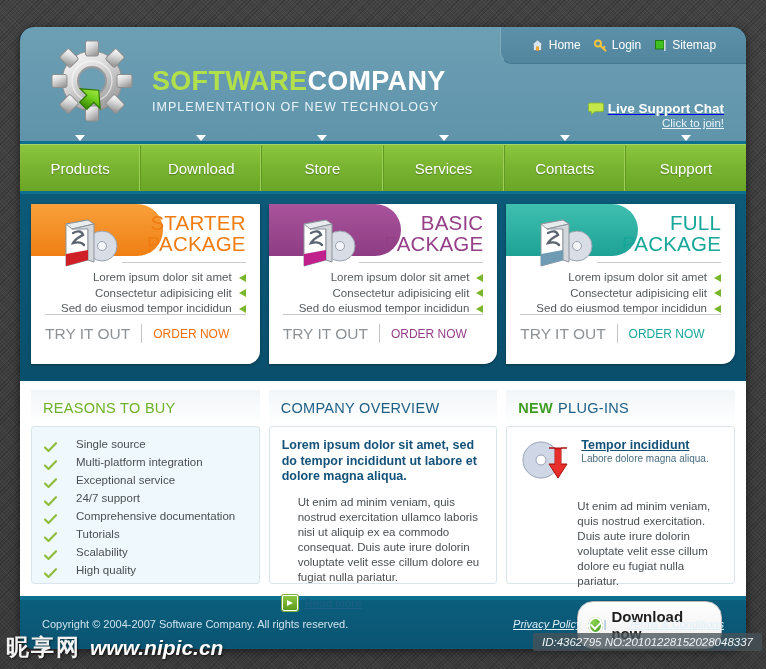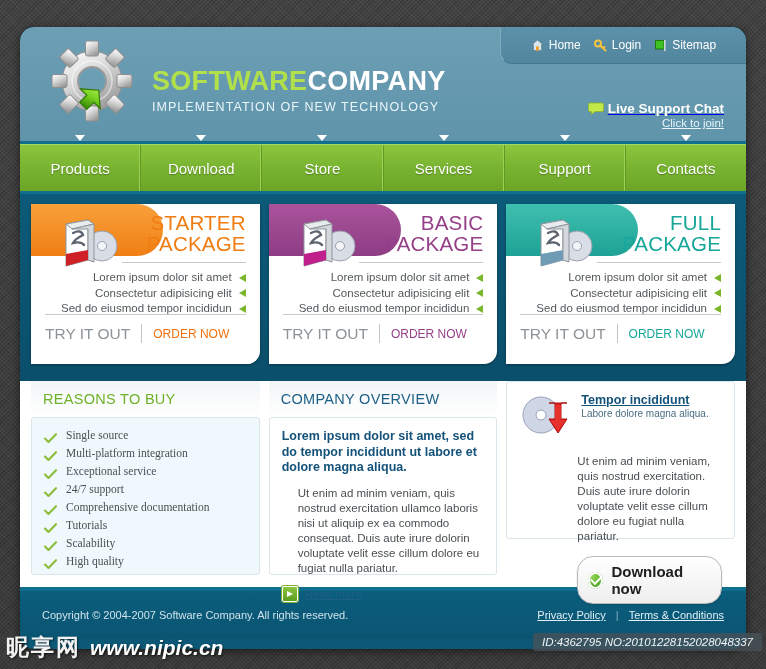--- a/index.html
+++ b/index.html
@@ -157,21 +157,21 @@
   .try-link { color: #8d9296; font-size: 15.5px; text-decoration: none; }
   .sep-v { width: 1px; height: 19px; background: #c4c4c4; }
   .order-link { font-size: 12px; text-decoration: none; }
   .starter .order-link { color: #f0700d; }
   .basic   .order-link { color: #953f88; }
   .full    .order-link { color: #17a79a; }
 
   
   .panels {
     background: #ffffff;
-    padding: 0 11px 12px 11px;
+    padding: 9px 11px 12px 11px;
     display: flex; gap: 9px;
   }
   .panel { flex: 1 1 0; }
   .panel-head {
     height: 36px; display: flex; align-items: center; padding-left: 12px;
     background: linear-gradient(#f2f6f8, #ffffff);
     font-size: 14.5px; letter-spacing: .3px;
   }
   .ph-green { color: #6fb229; }
   .ph-blue  { color: #1d5f86; }
@@ -179,21 +179,21 @@
   .ph-plug  { color: #1d5f86; }
 
   .panel-body {
     border: 1px solid #d9e5ea; border-radius: 3px;
     padding: 11px 12px; height: 158px; box-sizing: border-box;
   }
   .panel-body.tint { background: #eff8fc; }
   .panel-body.plain { background: #ffffff; }
 
   
-  .reason { display: flex; align-items: center; gap: 9px; margin-bottom: 6px; font-family: Liberation Serif, serif; }
+  .reason { display: flex; align-items: center; gap: 19px; margin-bottom: 6px; }
   .reason-text { font-size: 11.5px; color: #4a4f52; }
   .check { width: 13px; height: 11px; display: inline-block; position: relative; }
 
   
   .ov-lead {
     color: #14527a; font-size: 12.5px; font-weight: bold; line-height: 15.5px; margin: 0 0 10px 0;
   }
   .ov-body { color: #4a4f52; font-size: 11.5px; line-height: 15px; margin: 0 0 10px 16px; }
   .read-row { display: flex; align-items: center; gap: 7px; }
   .read-more { color: #1d5f86; font-size: 11.5px; text-decoration: underline; }
@@ -227,21 +227,21 @@
   .dl-check { width: 8px; height: 5px; border-left: 2px solid #fff; border-bottom: 2px solid #fff; transform: rotate(-45deg) translate(1px,-1px); }
 
   
   .footer {
     height: 52px; background: linear-gradient(#0b5e7d, #0a5472);
     border-top: 4px solid #0e6f8e;
     display: flex; align-items: center; justify-content: space-between;
     padding: 0 22px; box-sizing: border-box;
   }
   .copy { color: #cfe3ec; font-size: 11px; }
-  .flinks { display: flex; align-items: flex-start; gap: 10px; }
+  .flinks { display: flex; align-items: flex-start; gap: 22px; font-style: italic; }
   .flink { color: #dff0f7; font-size: 11px; text-decoration: underline; }
   .fsep { color: #7fb0c5; font-size: 11px; }
 
   
   .watermark {
     position: absolute; left: 6px; bottom: 6px;
     display: flex; align-items: center; gap: 9px; z-index: 50;
   }
   .wm-cn {
     color: #f2f2f2; font-size: 23px; font-weight: bold; letter-spacing: 2px;
@@ -365,25 +365,25 @@
     <a class="nav-item" href="#">
       <span class="nav-caret"></span>
       <span>Store</span>
     </a>
     <a class="nav-item" href="#">
       <span class="nav-caret"></span>
       <span>Services</span>
     </a>
     <a class="nav-item" href="#">
       <span class="nav-caret"></span>
-      <span>Support</span>
+      <span>Contacts</span>
     </a>
     <a class="nav-item" href="#">
       <span class="nav-caret"></span>
-      <span>Contacts</span>
+      <span>Support</span>
     </a>
   </div>
 
   <div class="packages">
 
     <div class="card starter">
       <div class="card-bubble starter"></div>
       <div class="card-box">
         <svg width="74" height="54" viewBox="0 0 74 54">
           <ellipse cx="48" cy="30" rx="15" ry="15" fill="#d9dde6" stroke="#9aa2ae" stroke-width="1"></ellipse>
@@ -587,20 +587,24 @@
         <div class="read-row">
           <span class="play-ic">
               <span class="play-tri"></span>
             </span>
           <a class="read-more" href="#">Read more</a>
         </div>
       </div>
     </div>
 
     <div class="panel">
+      <div class="panel-head">
+        <span class="ph-new">NEW</span>
+        <span class="ph-plug">PLUG-INS</span>
+      </div>
       <div class="panel-body plain">
         <div class="plug-top">
           <span class="cd-ic">
             <svg width="52" height="52" viewBox="0 0 52 52">
               <ellipse cx="22" cy="22" rx="18" ry="18" fill="#cfd6e6" stroke="#9aa3b8" stroke-width="1"></ellipse>
               <circle cx="22" cy="22" r="5" fill="#ffffff" stroke="#9aa3b8" stroke-width="1"></circle>
               <path d="M30 10 L48 10 L42 10 L42 26 L48 26 L39 40 L30 26 L36 26 L36 10 Z" fill="#e02020" stroke="#a81111" stroke-width="1"></path>
               <path d="M30 12 L36 12 L36 27 L31 27 L39 38 L47 27 L42 27 L42 12 L47 12" fill="#e8312c" opacity=".9"></path>
             </svg>
           </span>

